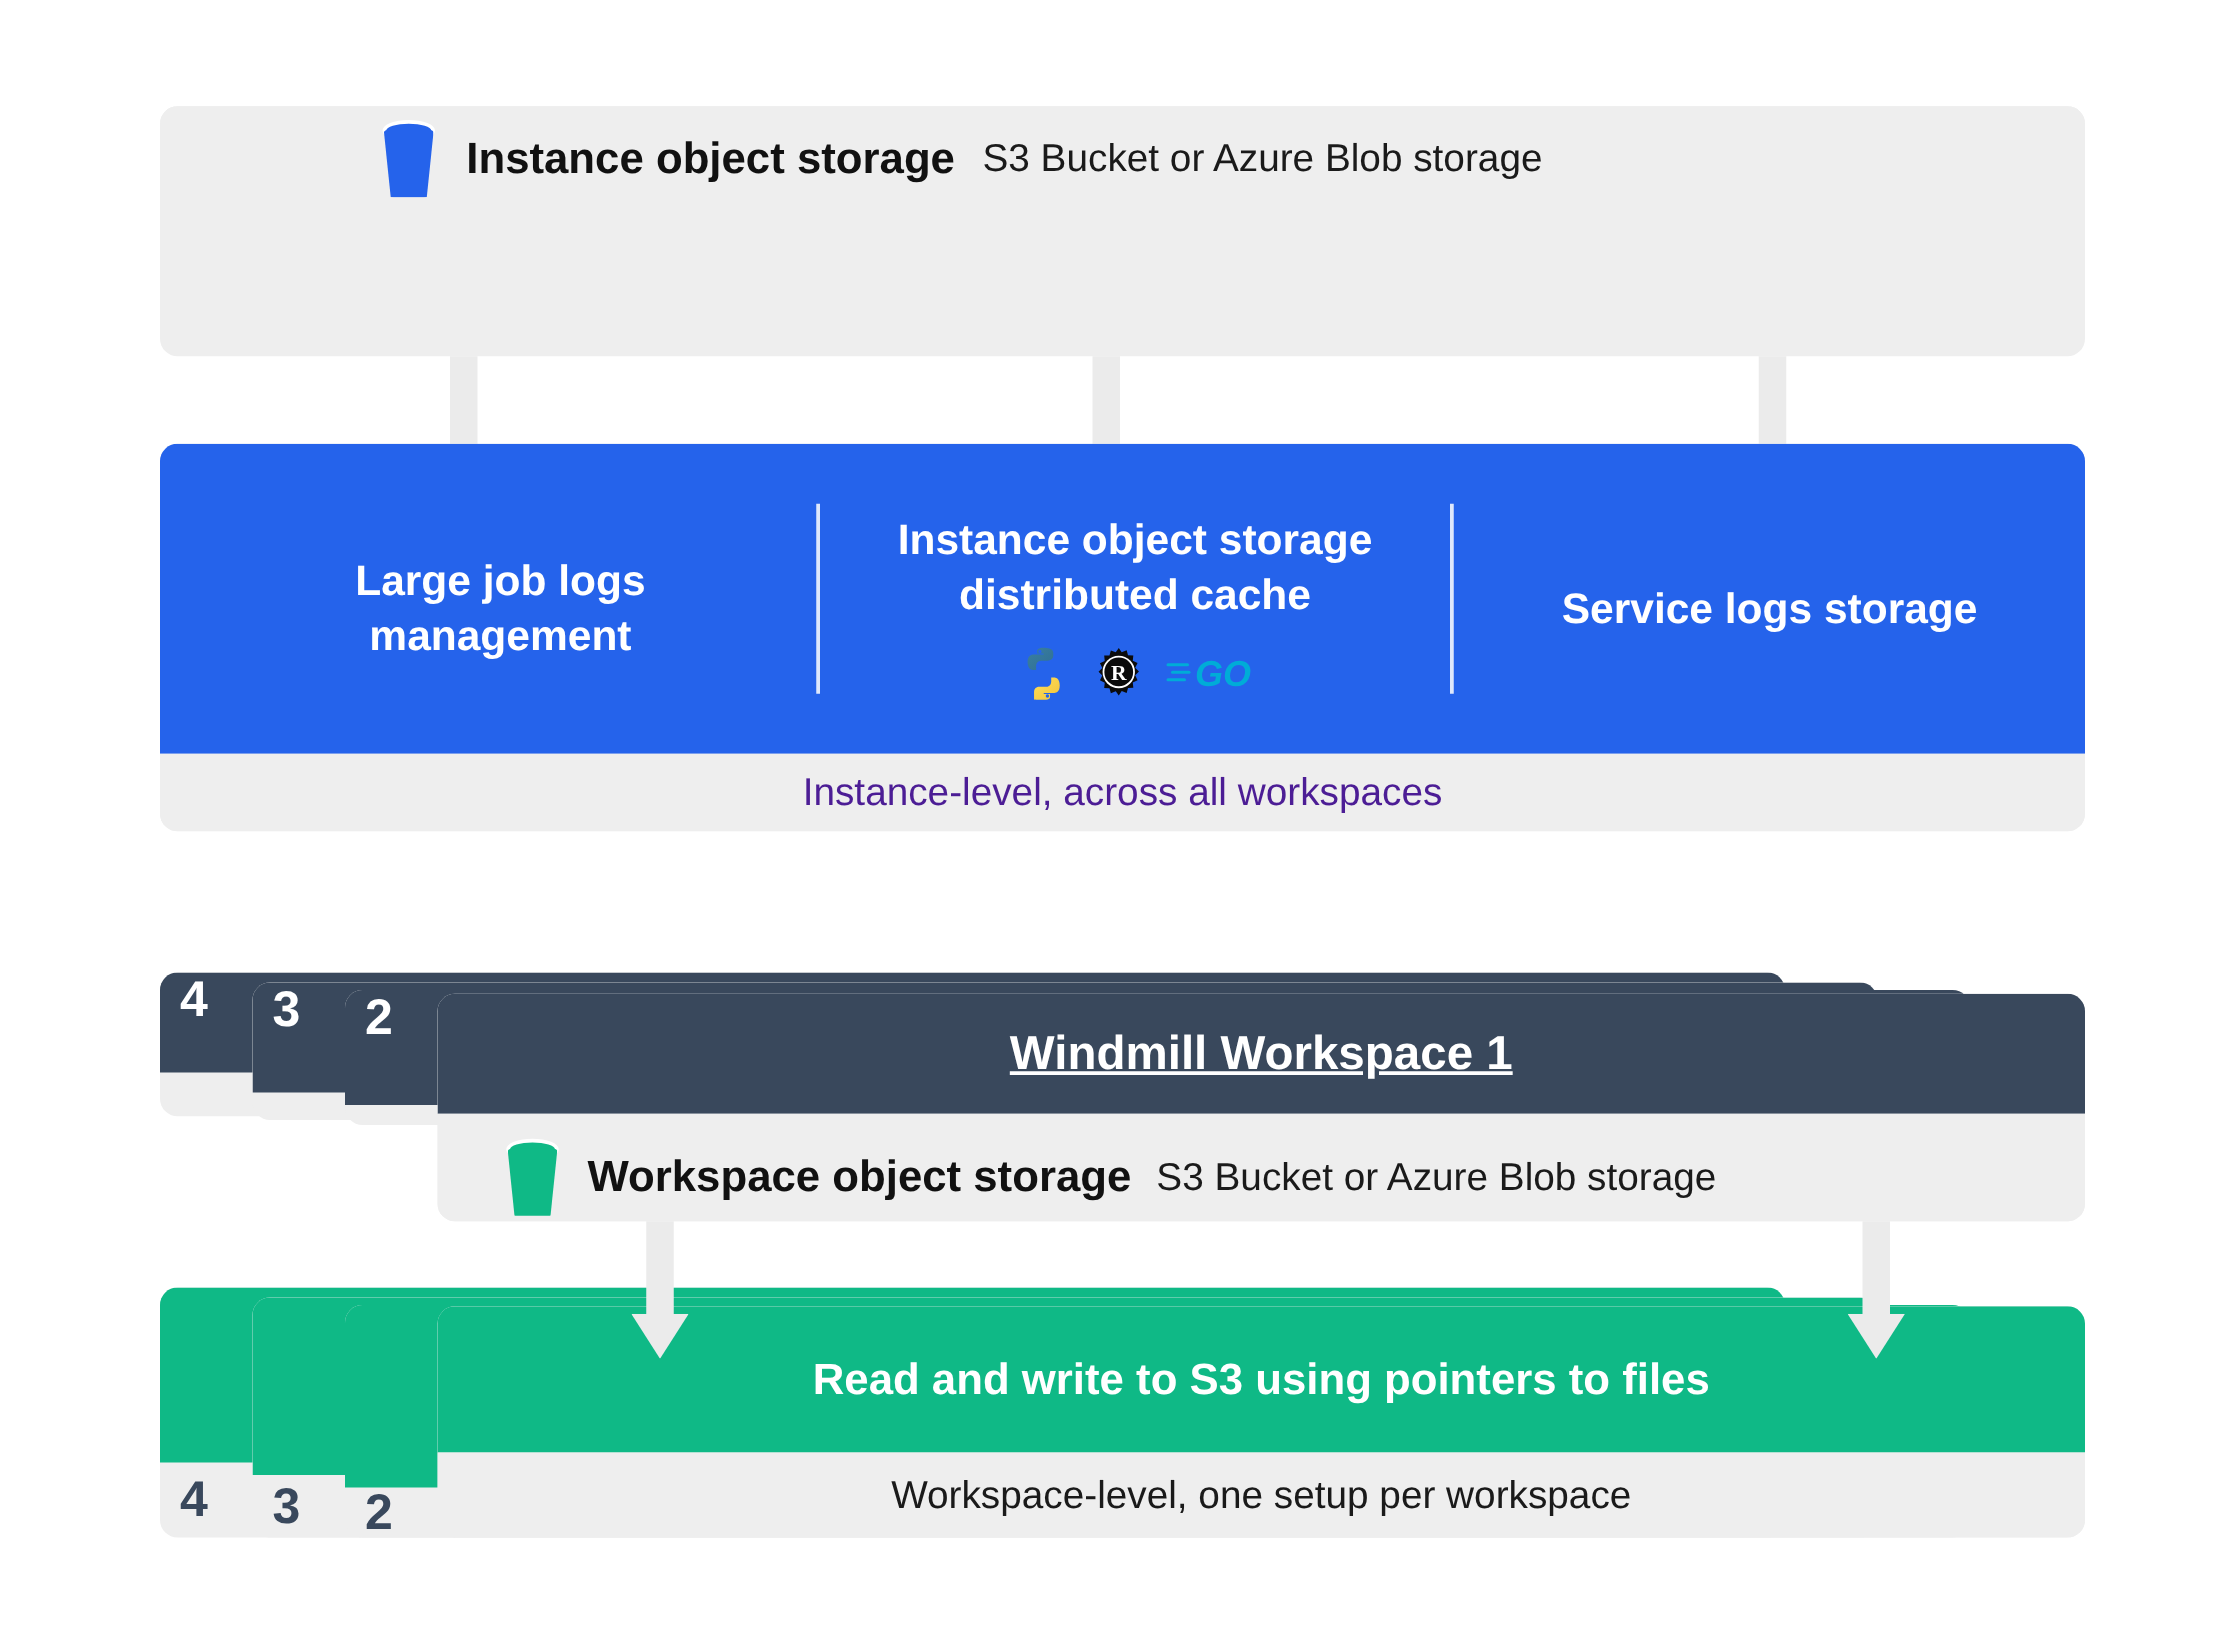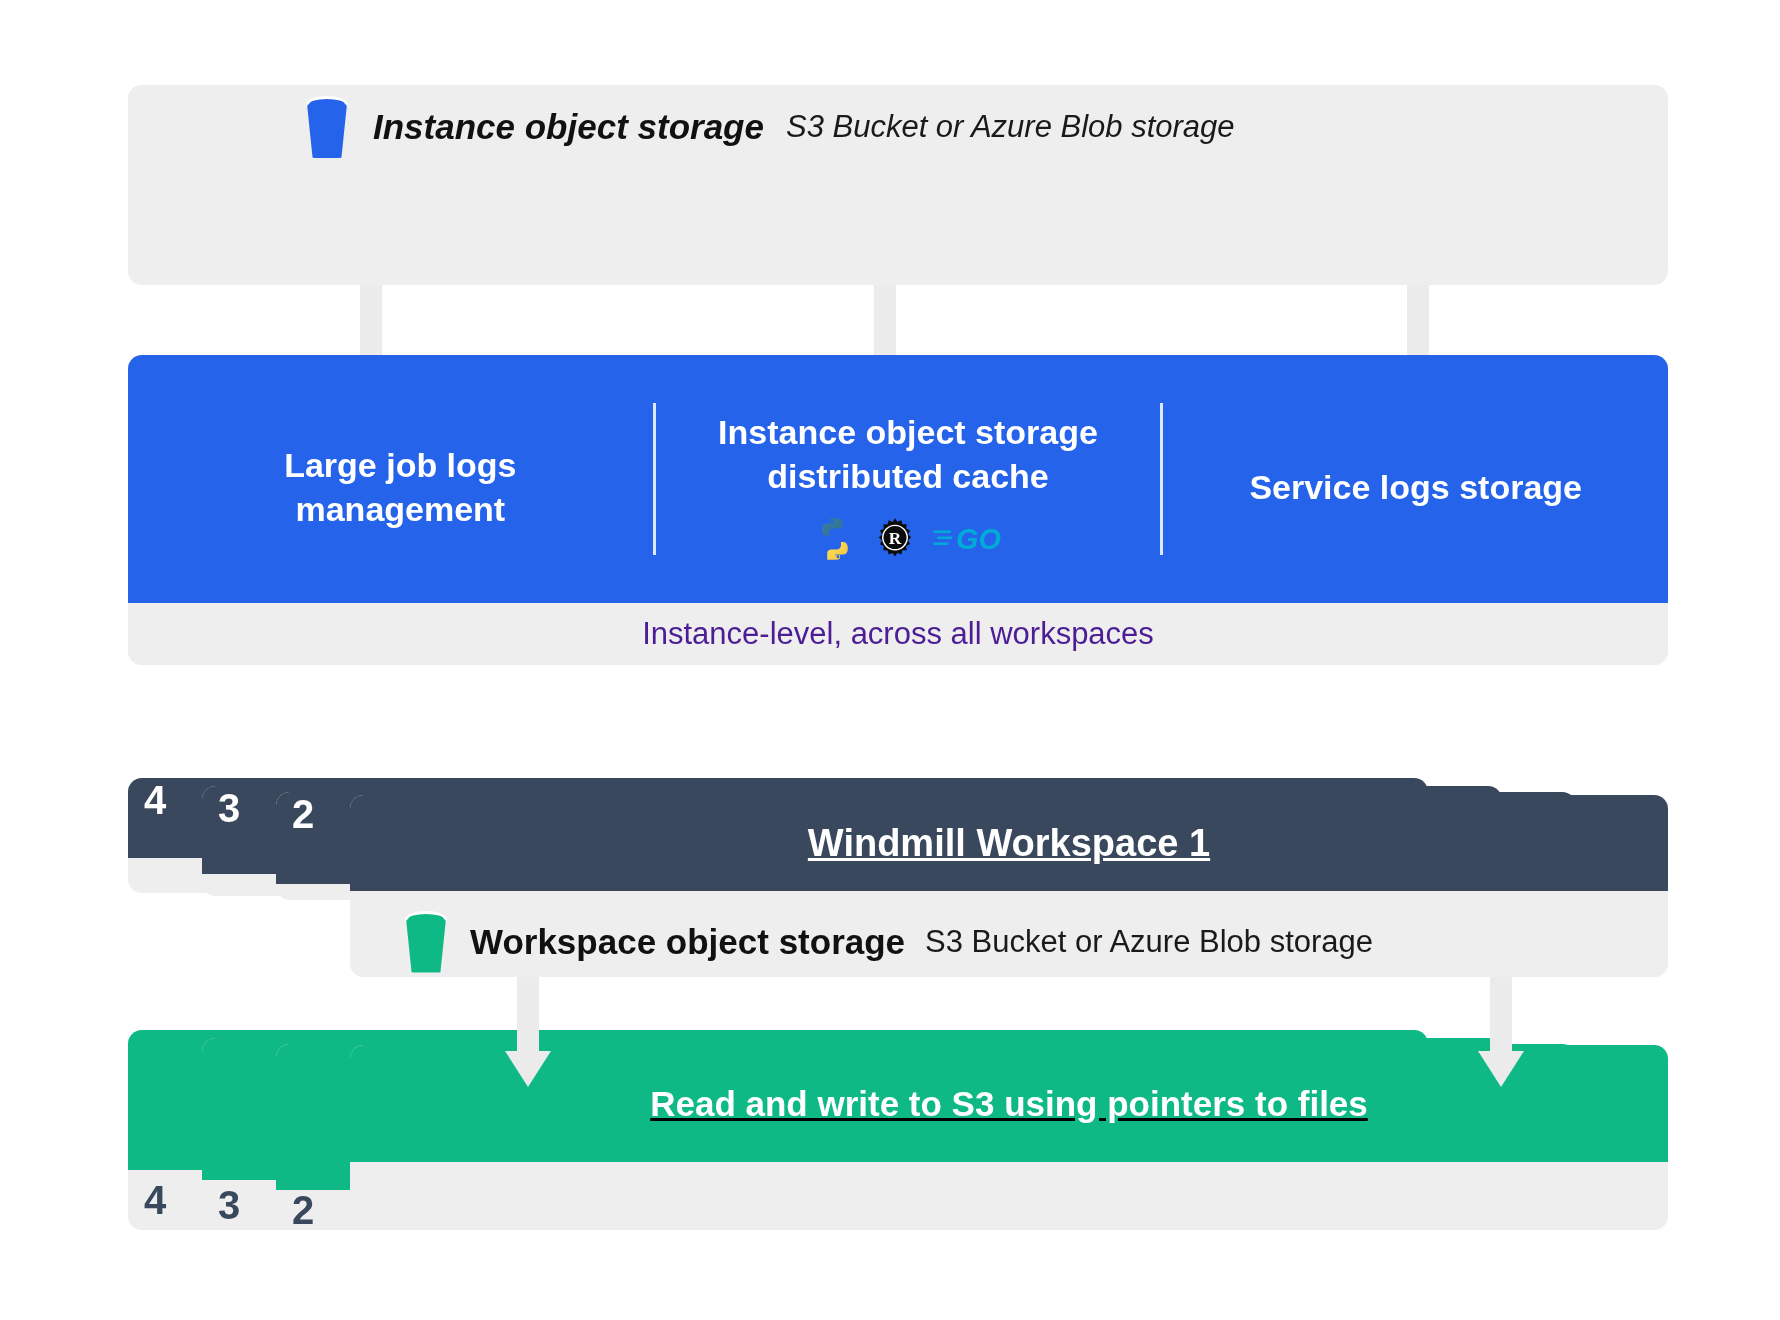--- a/index.html
+++ b/index.html
@@ -46,21 +46,20 @@
     height: 116px;
     font-size: 38px;
     letter-spacing: 0.2px;
   }
   .instance-storage-row {
     height: 84px;
     display: flex;
     align-items: center;
     padding-left: 175px;
     gap: 22px;
-    font-style: italic;
   }
   .bucket-icon {
     position: relative;
     width: 48px;
     height: 62px;
     flex: 0 0 auto;
   }
   .bucket-icon .body {
     position: absolute;
     left: 4px; top: 8px;
@@ -227,21 +226,20 @@
   .green-card {
     position: absolute;
     left: 350px;
     top: 1045px;
     width: 1318px;
     height: 185px;
     border-radius: 14px;
     overflow: hidden;
     background: #eeeeee;
     z-index: 6;
-    text-decoration: underline;
   }
   .green-band {
     height: 117px;
     background: #0fb986;
     display: flex;
     align-items: center;
     justify-content: center;
     color: #ffffff;
     font-size: 35px;
     font-weight: bold;
@@ -392,15 +390,16 @@
   </div>
   <div class="gstack-back" style="left:276px; top:1044px; width:1300px; height:186px; z-index:3;">
     <div class="ghdr" style="height:146px;"></div>
     <div style="height:40px; display:flex; align-items:center;">
       <span class="gstack-num">2</span>
     </div>
   </div>
 
   <div class="green-card">
     <div class="green-band">Read and write to S3 using pointers to files</div>
+    <div class="band-grey green-foot">Workspace-level, one setup per workspace</div>
   </div>
 
 </div>
 
 </body></html>

